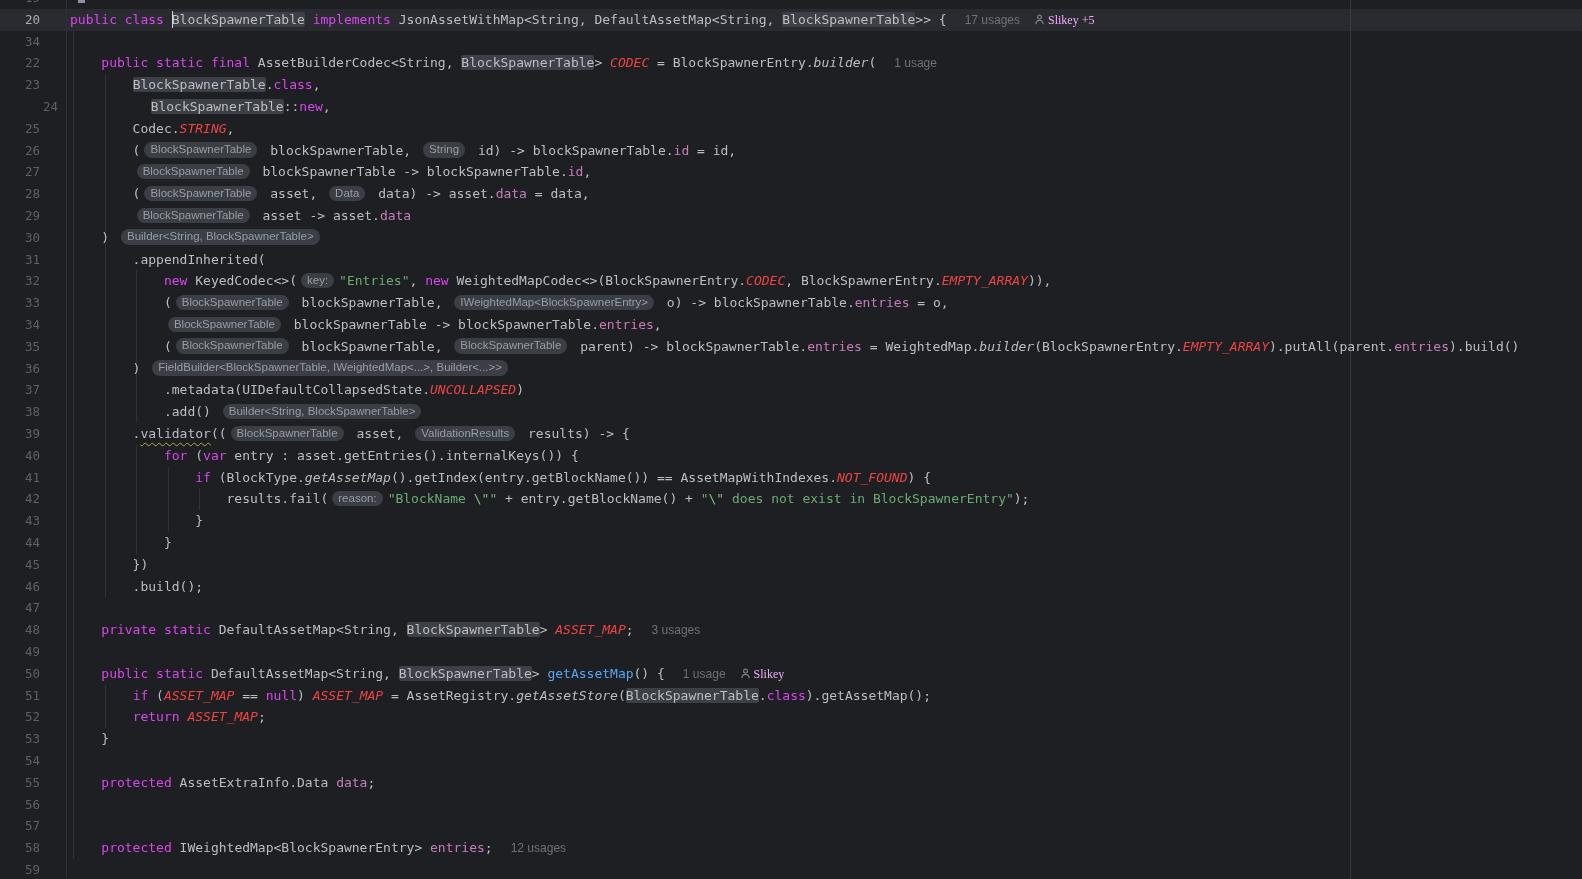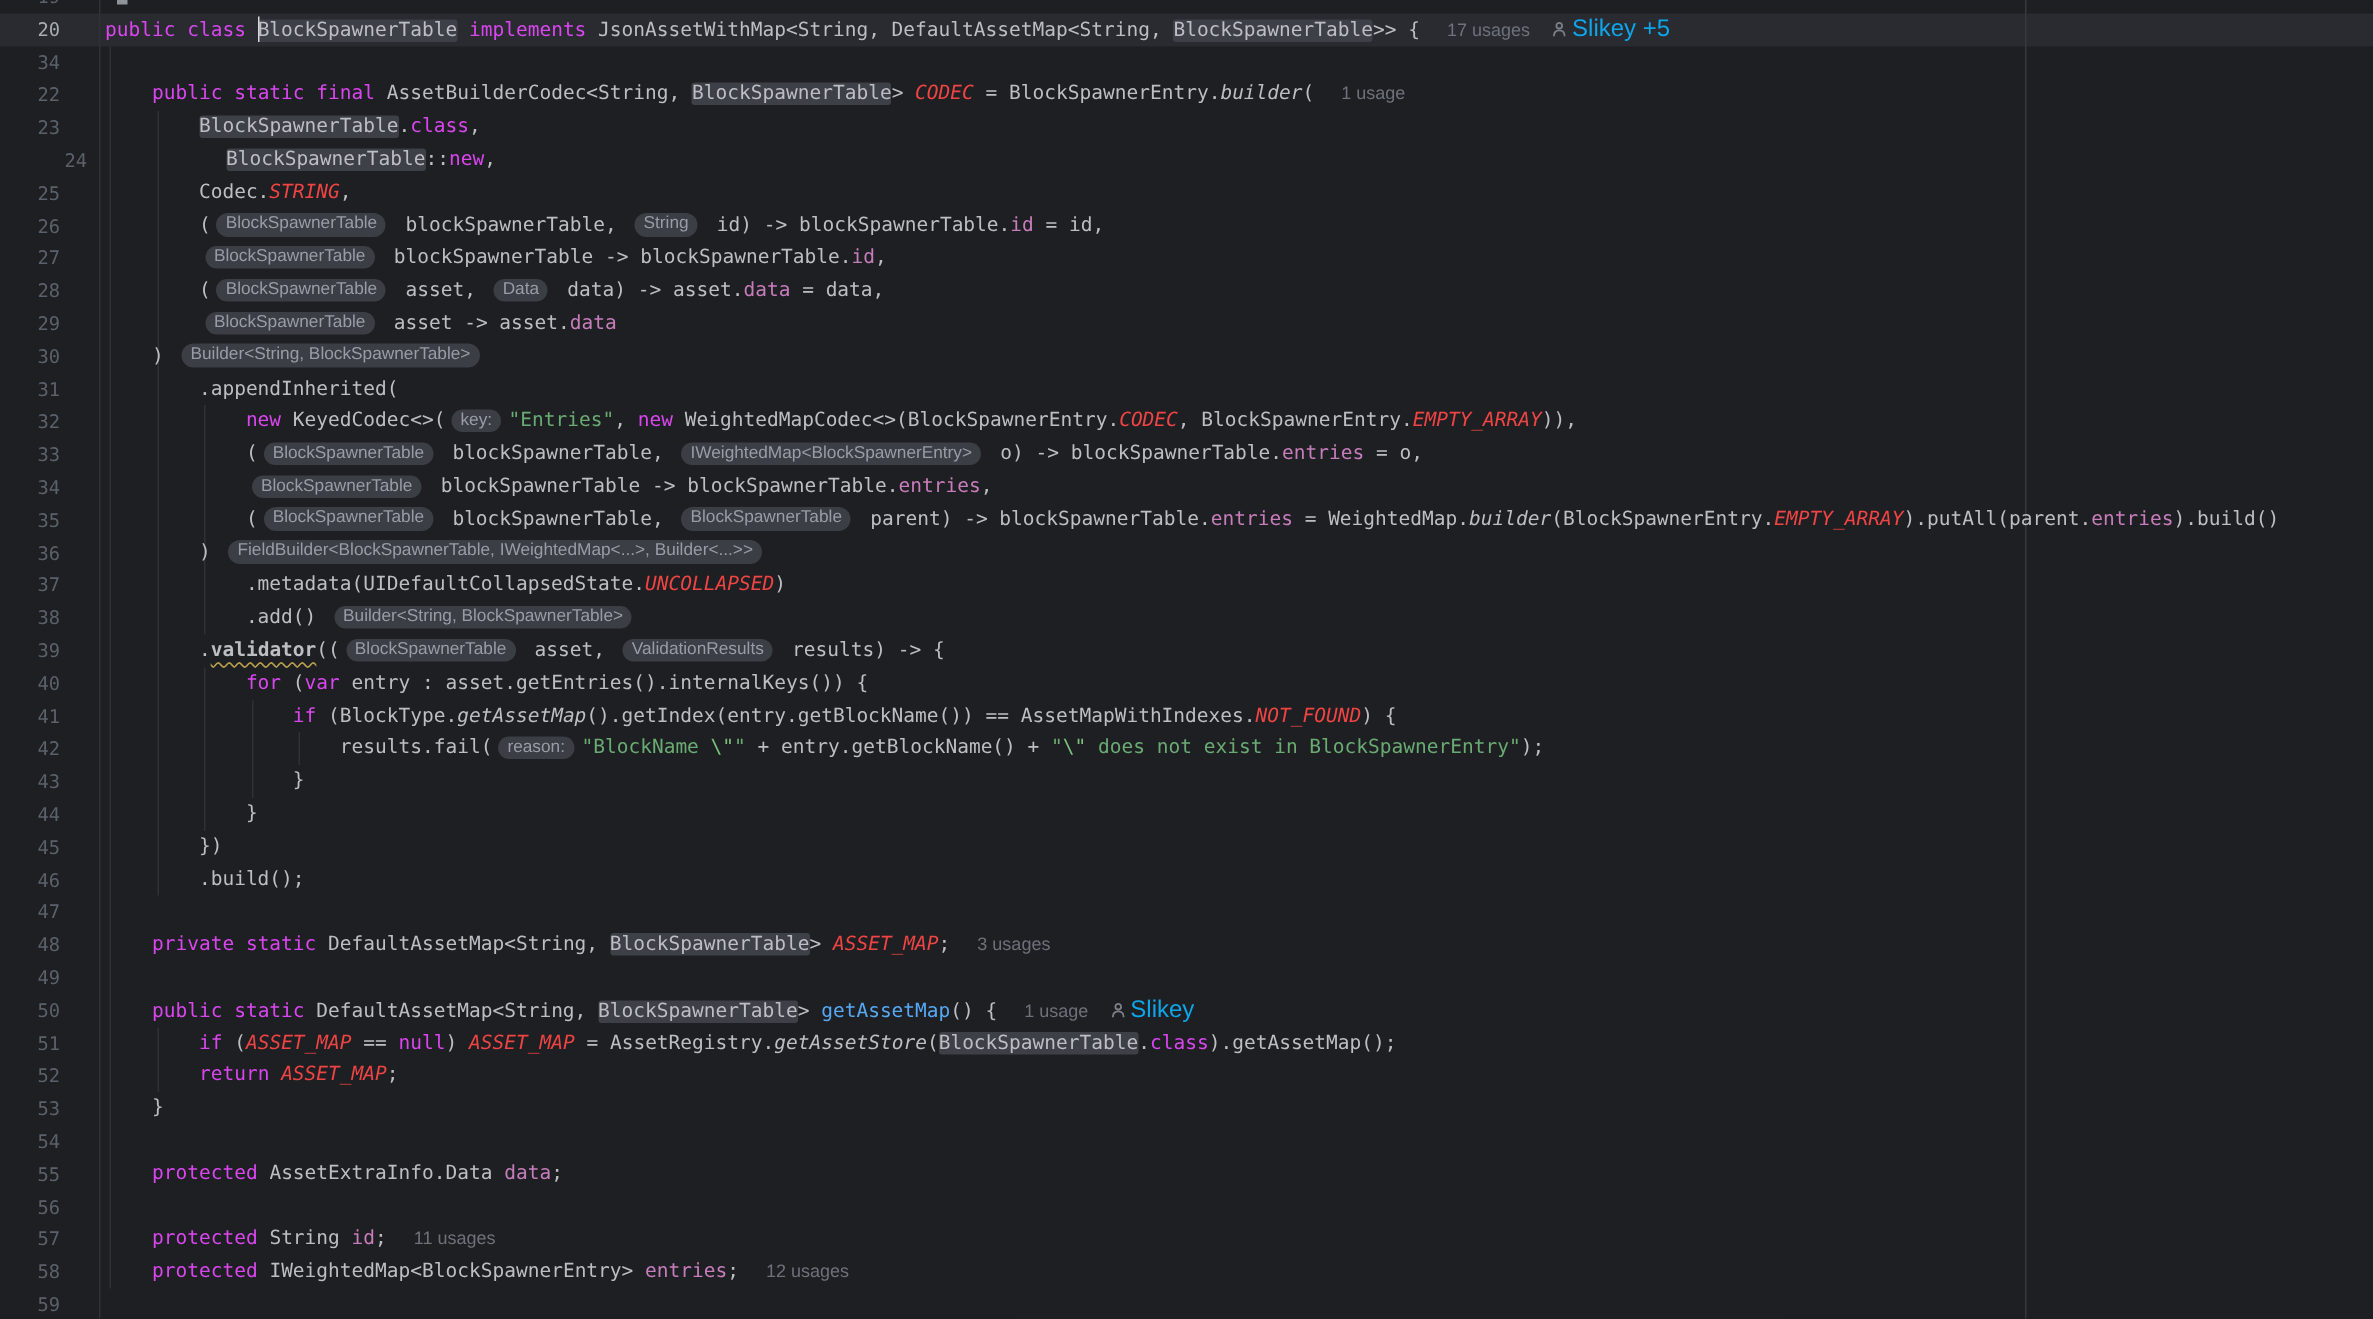--- a/index.html
+++ b/index.html
@@ -53,39 +53,38 @@
   .c-sfld{color:#ef4444;font-style:italic;}
   .c-mth{color:#56a8f5;}
   .c-itl{font-style:italic;}
   .c-hl{background:#3d4046;border-radius:2px;}
   .c-wavy{
     text-decoration:underline;
     text-decoration-style:wavy;
     text-decoration-color:#b8a14e;
     text-decoration-thickness:1px;
     text-underline-offset:4px;
-    font-weight:bold;
   }
   .c-inlay{
     display:inline-block;
     font-family:"Liberation Sans",sans-serif;
     font-size:11.5px;line-height:15.5px;
     color:#989da5;background:#3b3e44;
     border-radius:8px;padding:0 6px;
     margin:0 5px 0 4px;
     vertical-align:1.5px;
   }
   .ann{
     font-family:"Liberation Sans",sans-serif;
     font-size:12px;color:#6d717a;
     margin-left:18px;
   }
   .user{
-    font-family:Liberation Sans, sans-serif;
-    font-size:16px;color:#0ea5e9;
+    font-family:Liberation Serif, serif;
+    font-size:12px;color:#f0abfc;
     margin-left:14px;
   }
   .user svg{vertical-align:-1.5px;margin-right:3px;}
 </style>
 </head>
 <body>
 
 <div id="editor" class="layer" style="left:0;top:0;width:1582px;height:879px;">
 
   <div id="current-line" class="layer"></div>
@@ -258,21 +257,20 @@
       <div class="row" style="top: 771.8px;">
         <div class="num">55</div>
         <div class="code"><span class="">    </span><span class="c-kw">protected</span><span class=""> AssetExtraInfo.Data </span><span class="c-fld">data</span><span class="">;</span></div>
       </div>
       <div class="row" style="top: 793.6px;">
         <div class="num">56</div>
         <div class="code"></div>
       </div>
       <div class="row" style="top: 815.4px;">
         <div class="num">57</div>
-        <div class="code"><span class="">    </span><span class="c-kw">protected</span><span class=""> String </span><span class="c-fld">id</span><span class="">;</span><span class="ann">11 usages</span></div>
       </div>
       <div class="row" style="top: 837.2px;">
         <div class="num">58</div>
         <div class="code"><span class="">    </span><span class="c-kw">protected</span><span class=""> IWeightedMap&lt;BlockSpawnerEntry&gt; </span><span class="c-fld">entries</span><span class="">;</span><span class="ann">12 usages</span></div>
       </div>
       <div class="row" style="top: 859px;">
         <div class="num">59</div>
         <div class="code"></div>
       </div>
     </div>

